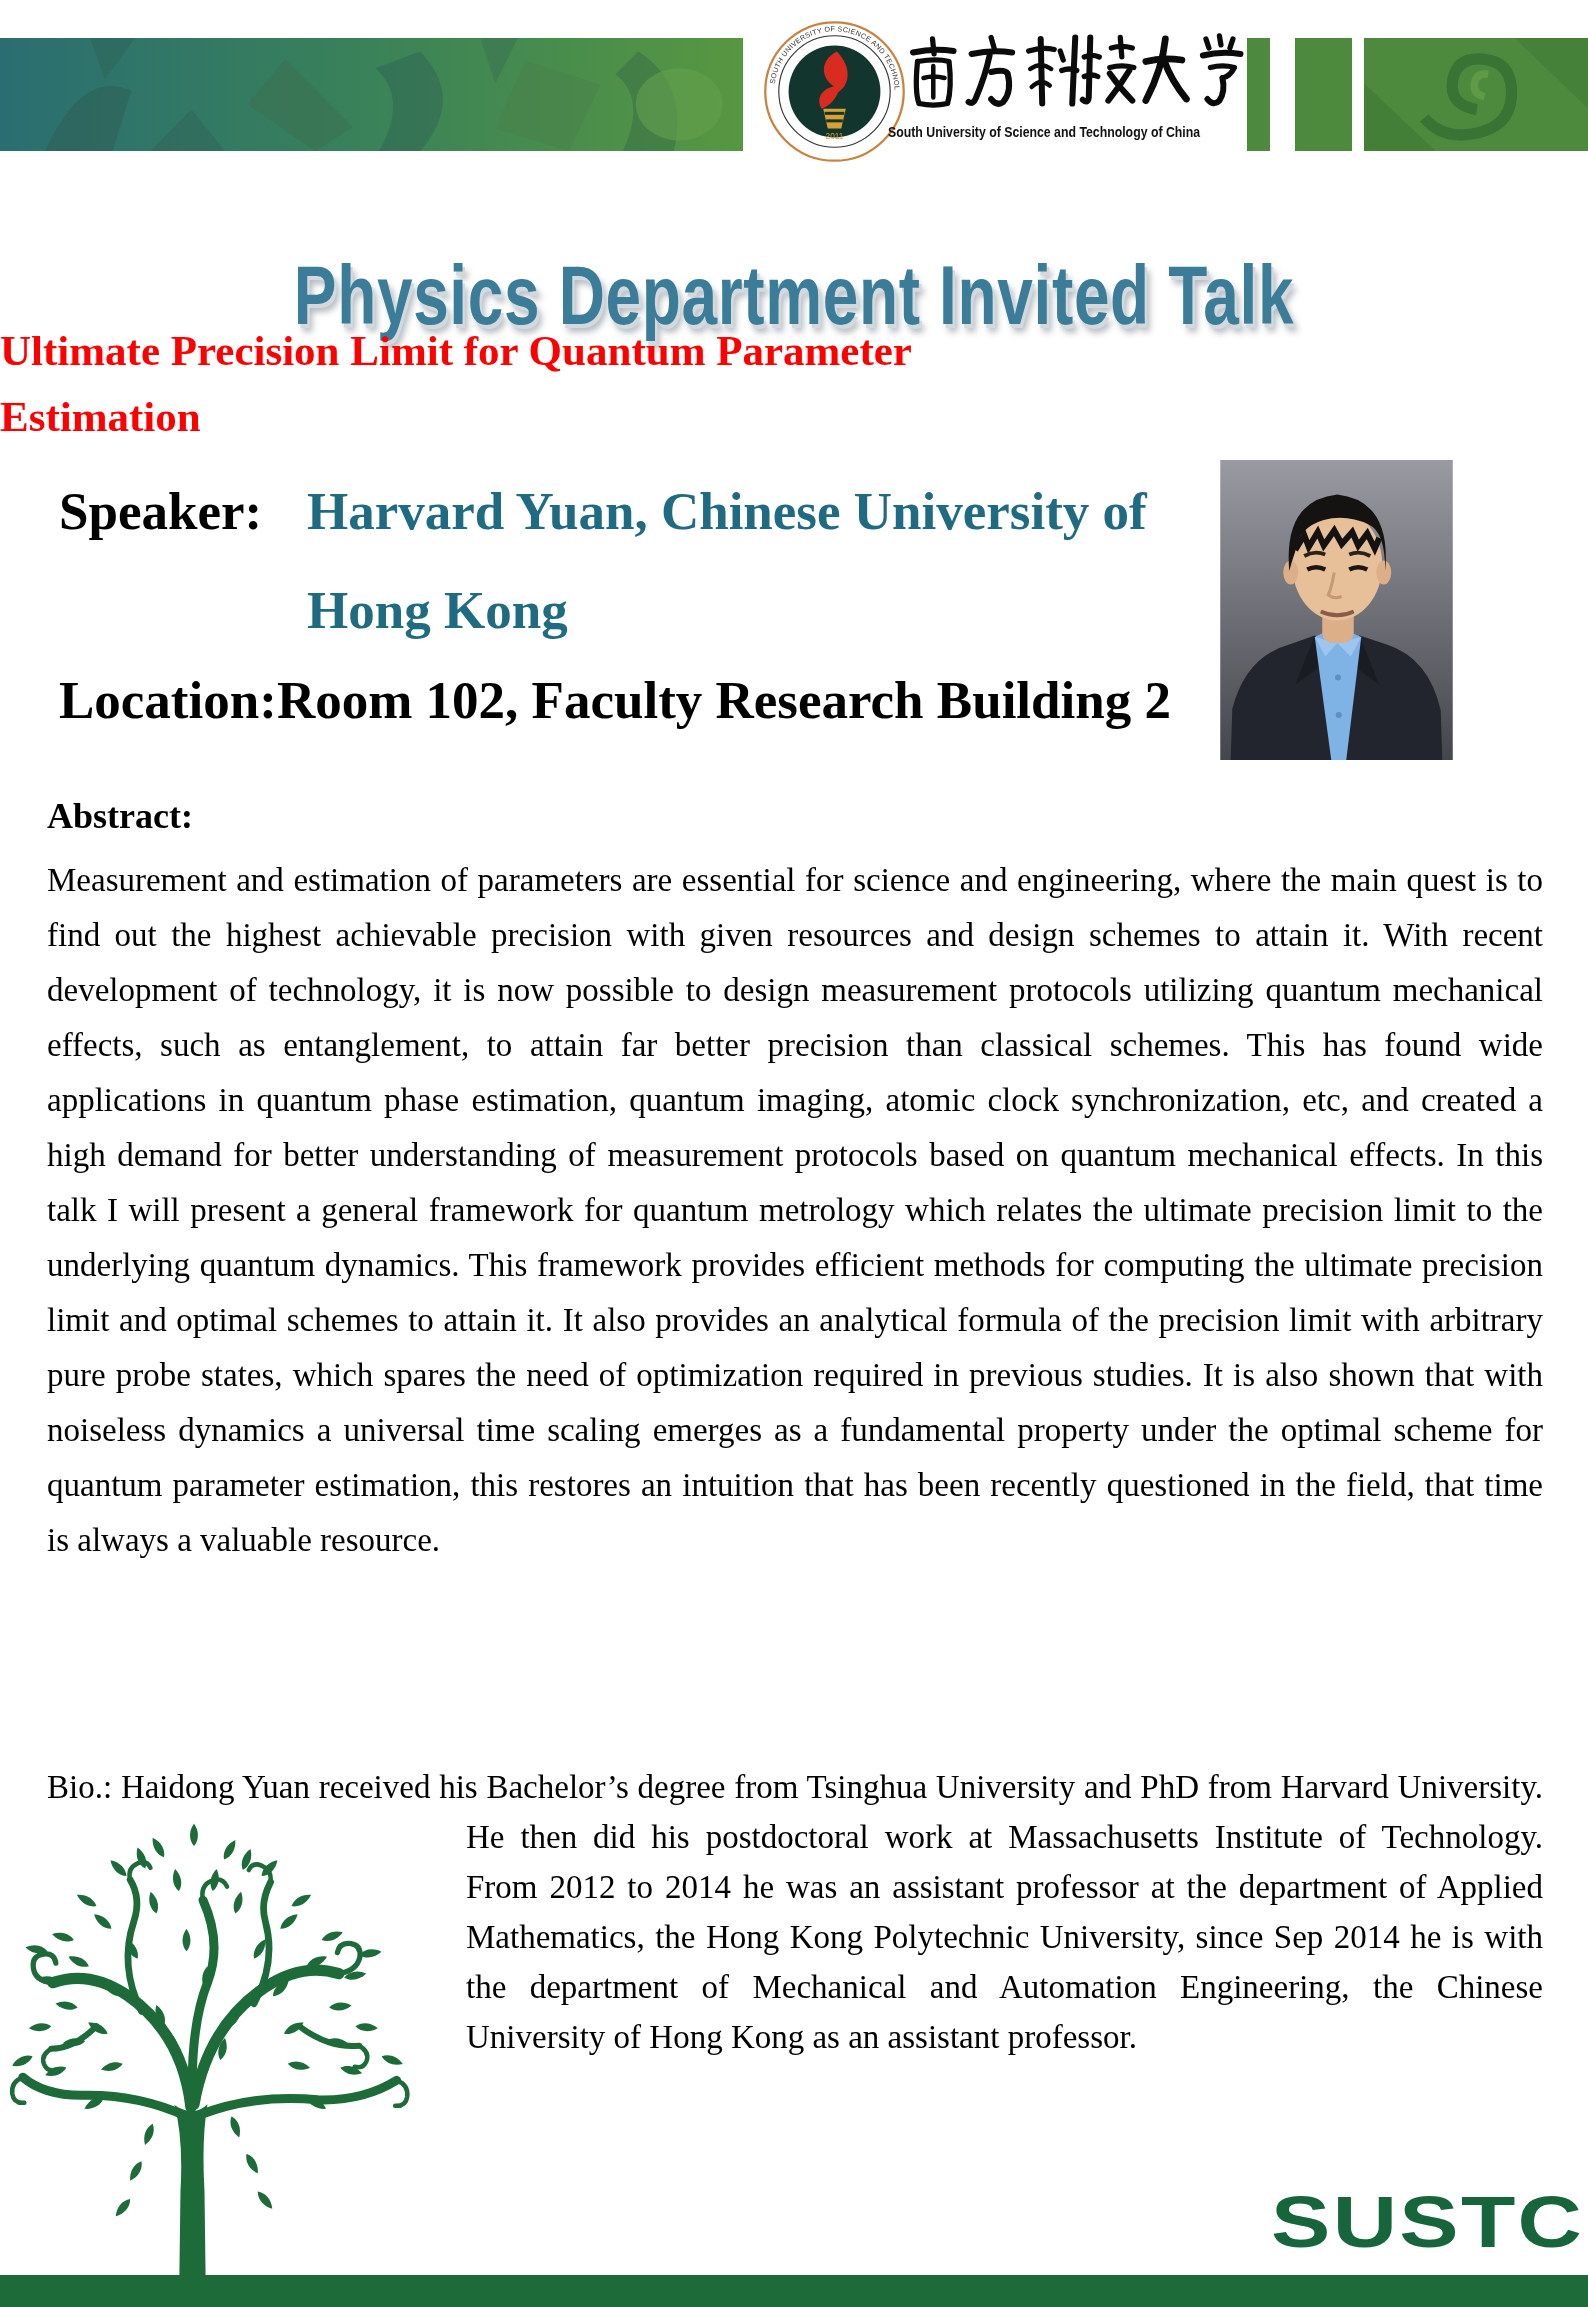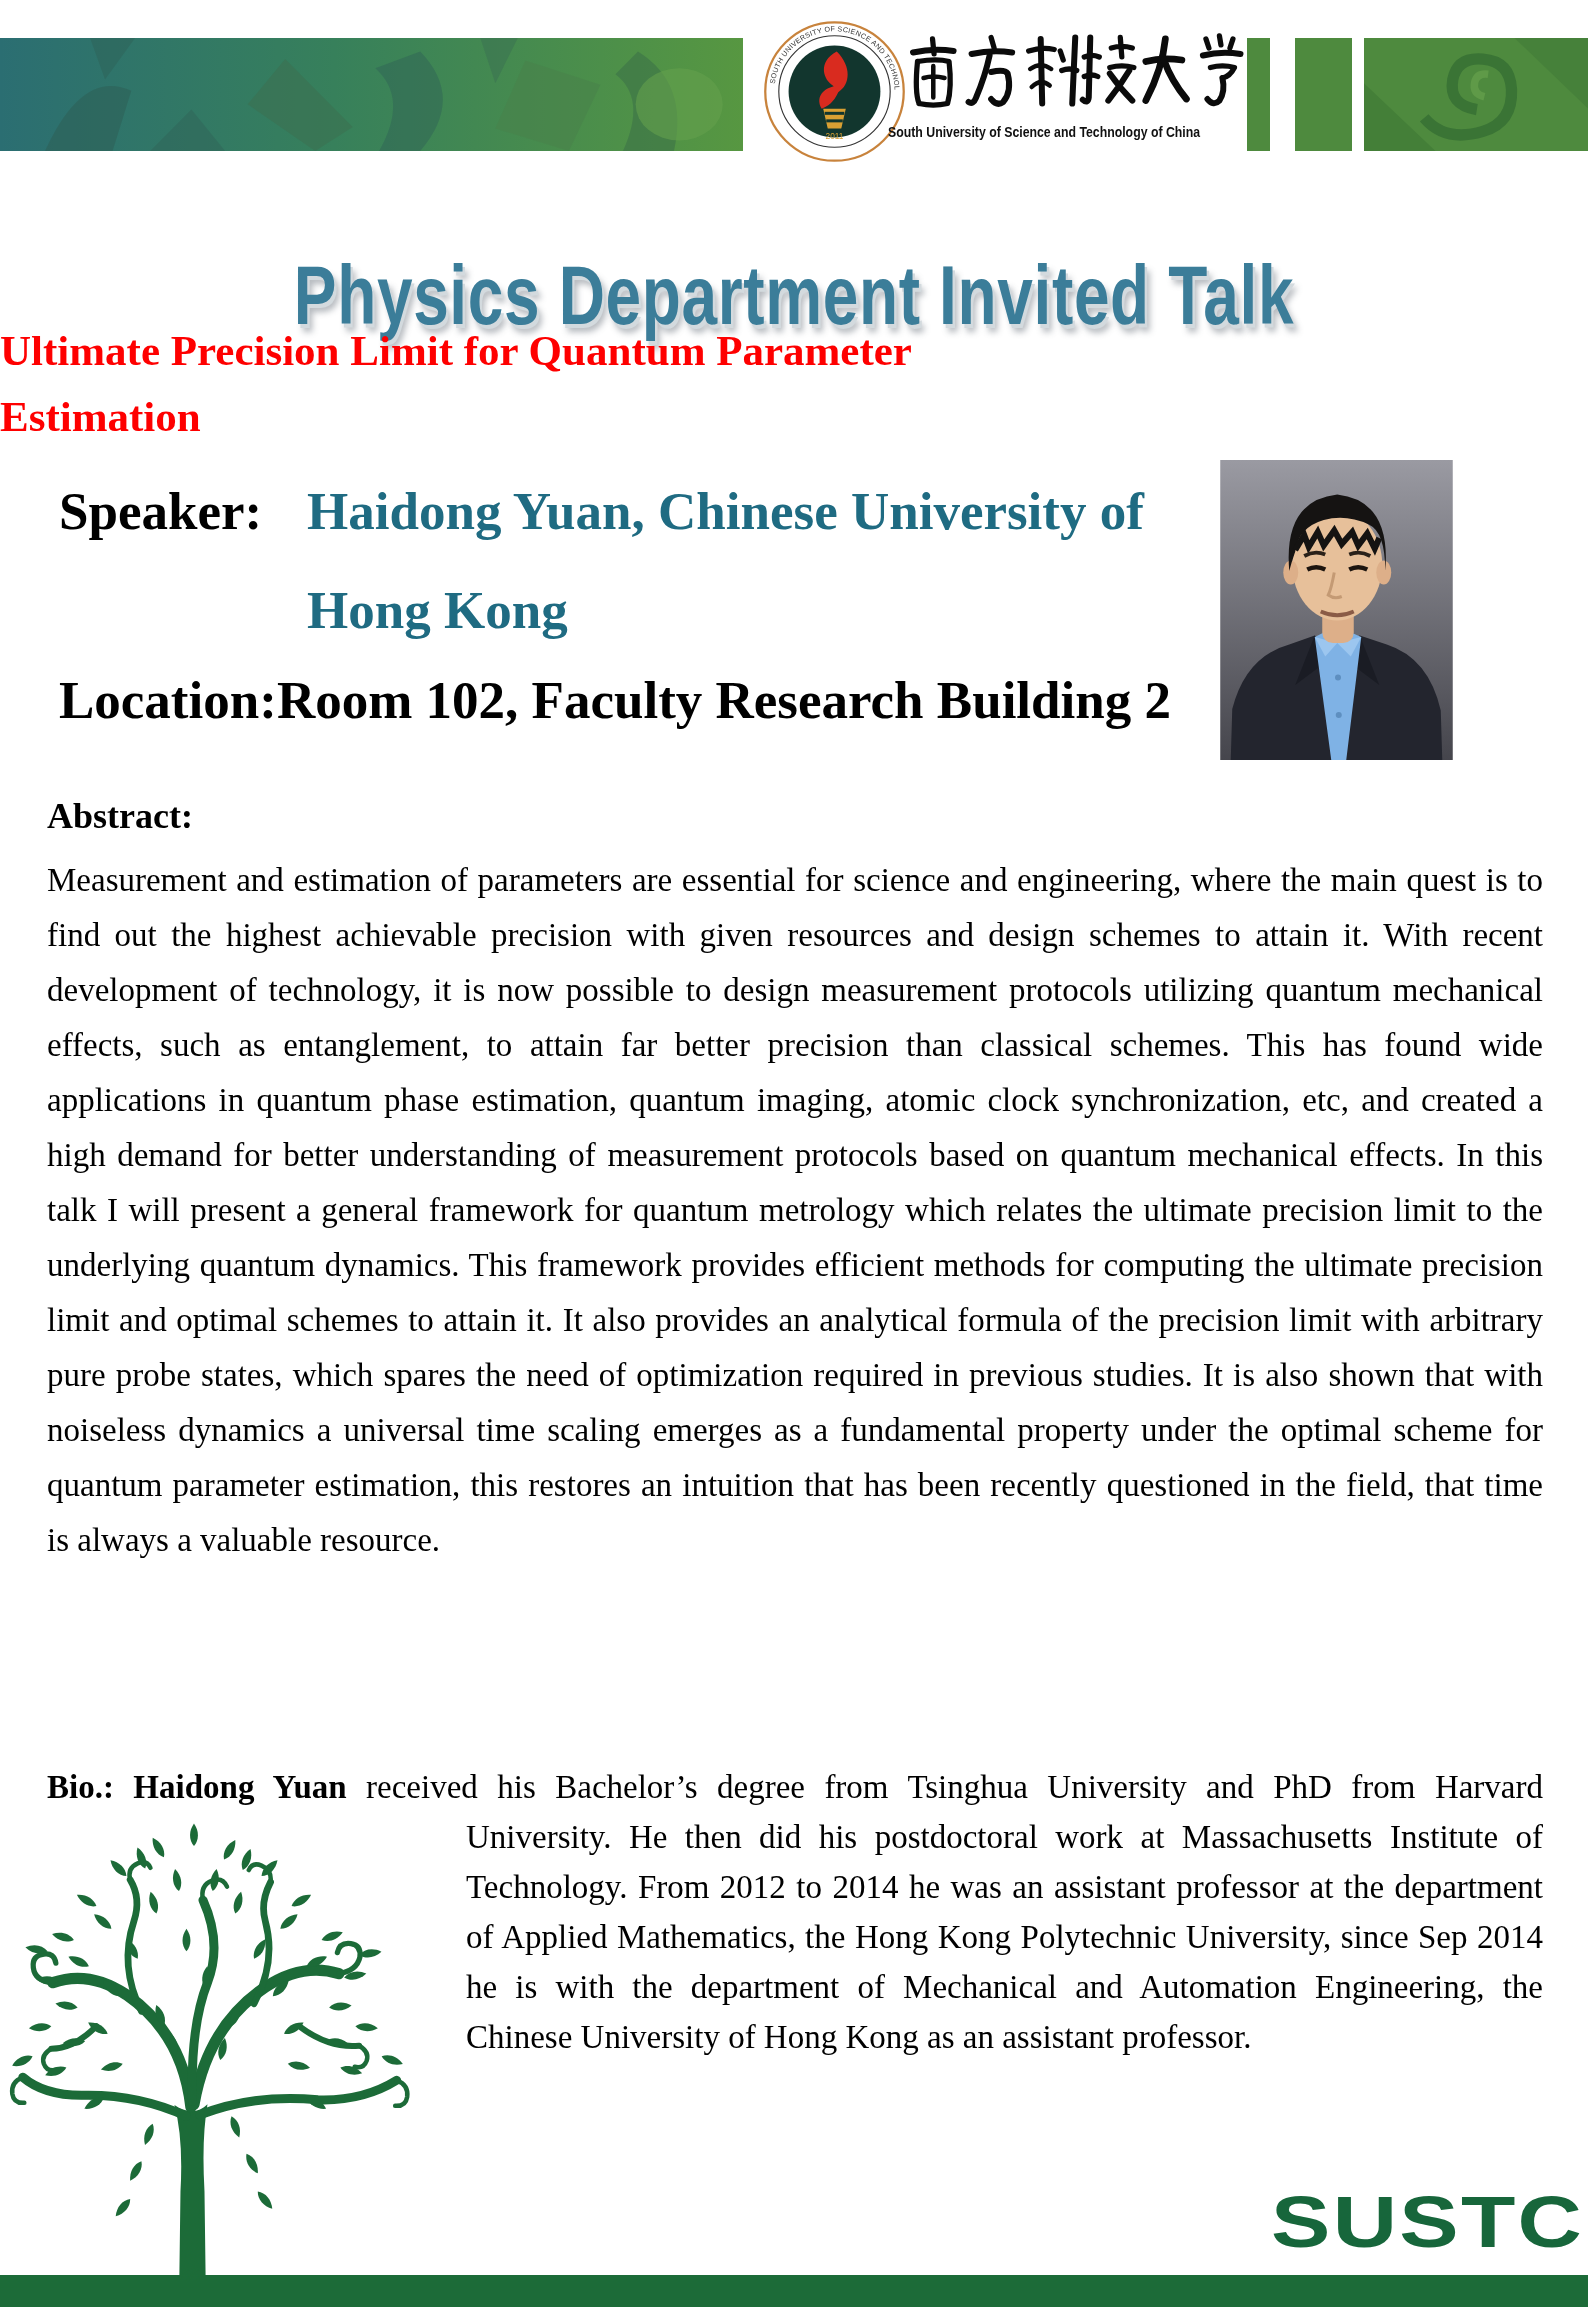--- a/index.html
+++ b/index.html
@@ -44,21 +44,21 @@
   .photo{position:absolute;left:1220px;top:460px;width:233px;height:300px;}
 
   
   .abstract-heading{position:absolute;left:47px;top:795px;font-size:36px;font-weight:bold;}
   .abstract-body{position:absolute;left:47px;top:853px;width:1496px;font-size:33px;line-height:55px;
       text-align:justify;}
 
   
   .bio-body{position:absolute;left:47px;top:1762px;width:1496px;font-size:33px;line-height:50px;
       text-align:justify;padding-left:419px;text-indent:-419px;box-sizing:border-box;}
-  .bio-body b{font-weight:bold;}
+  .bio-body b{font-weight:normal;}
 
   
   .tree{position:absolute;left:6px;top:1801px;width:412px;height:506px;}
   .host-line{position:absolute;left:565px;top:2214px;font-size:38px;font-weight:bold;white-space:nowrap;}
   .host-line .name{color:#1F6B82;margin-left:19.5px;}
   .host-line .prof{color:#1F6B82;margin-left:33px;}
   .sustc{position:absolute;left:1271px;top:2190px;width:318px;text-align:left;
       font-family:"Liberation Sans","DejaVu Sans",sans-serif;font-weight:bold;font-size:89px;
       color:#17663B;letter-spacing:2.3px;transform:scaleY(.82);transform-origin:center top;line-height:79px;}
   .bottom-bar{position:absolute;left:0;top:2275px;width:1588px;height:32px;background:#1C6B38;}
@@ -157,21 +157,21 @@
   <h1 class="main-title">Physics Department Invited Talk</h1>
 
   <div class="talk-subtitle">
     <div>Ultimate Precision Limit for Quantum Parameter</div>
     <div>Estimation</div>
   </div>
 
   <section class="details">
     <div class="row">
       <span class="lbl w-speaker">Speaker:</span>
-      <span class="teal">Haidong Yuan, Chinese University of</span>
+      <span class="teal">Harvard Yuan, Chinese University of</span>
     </div>
     <div class="row">
       <span class="spacer-speaker"></span>
       <span class="teal">Hong Kong</span>
     </div>
     <div class="row tight">
       <span class="lbl w-loc">Location:</span>
       <span>Room 102, Faculty Research Building 2</span>
     </div>
   </section>

